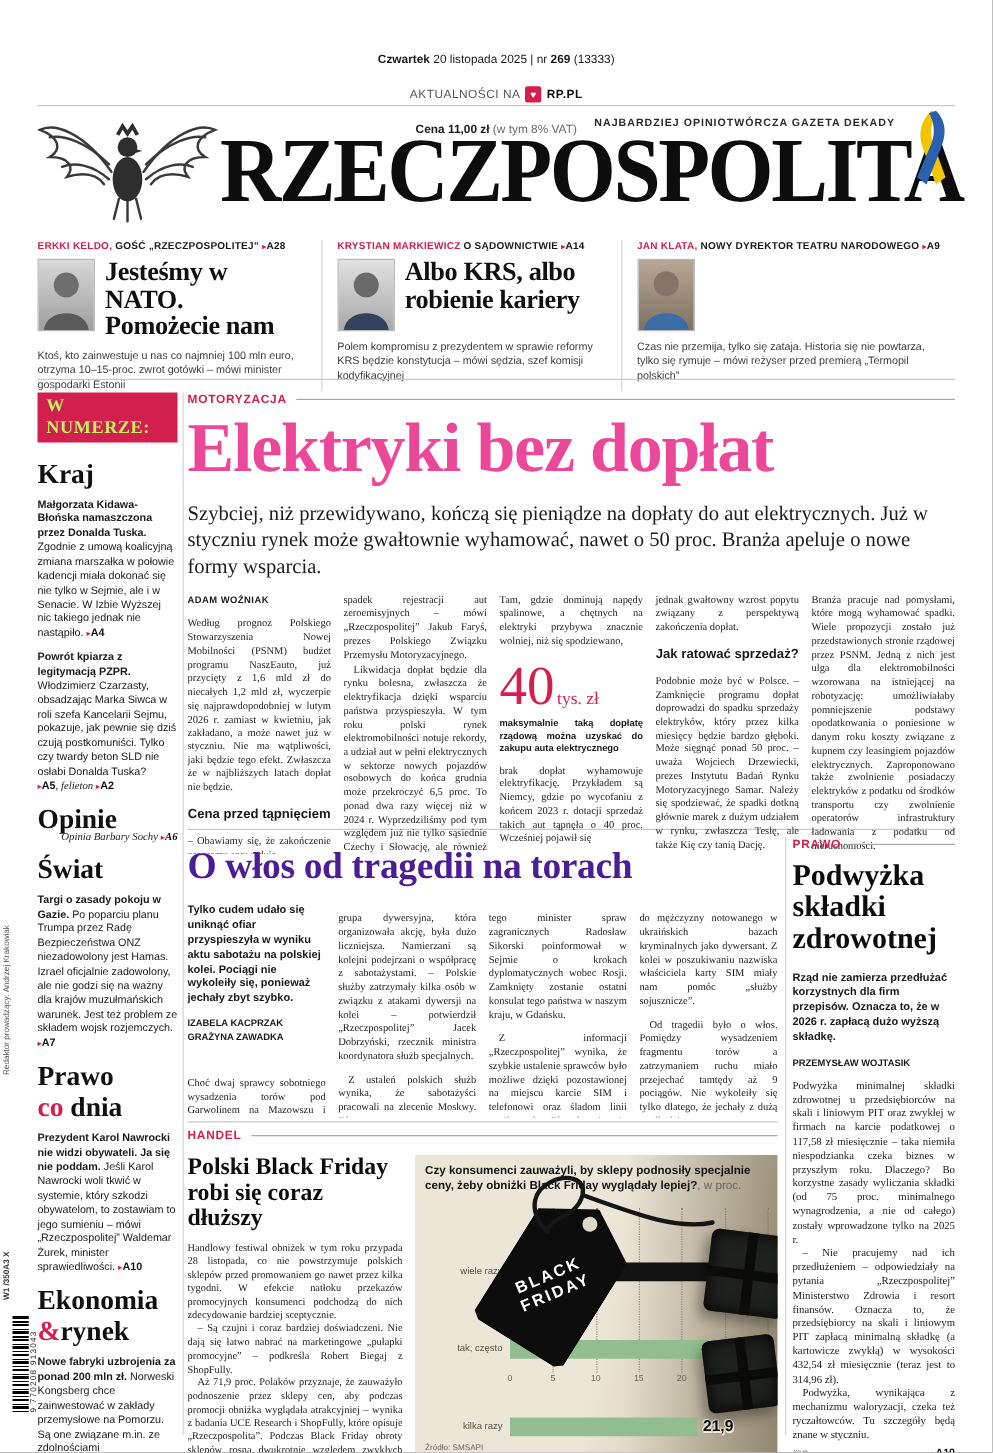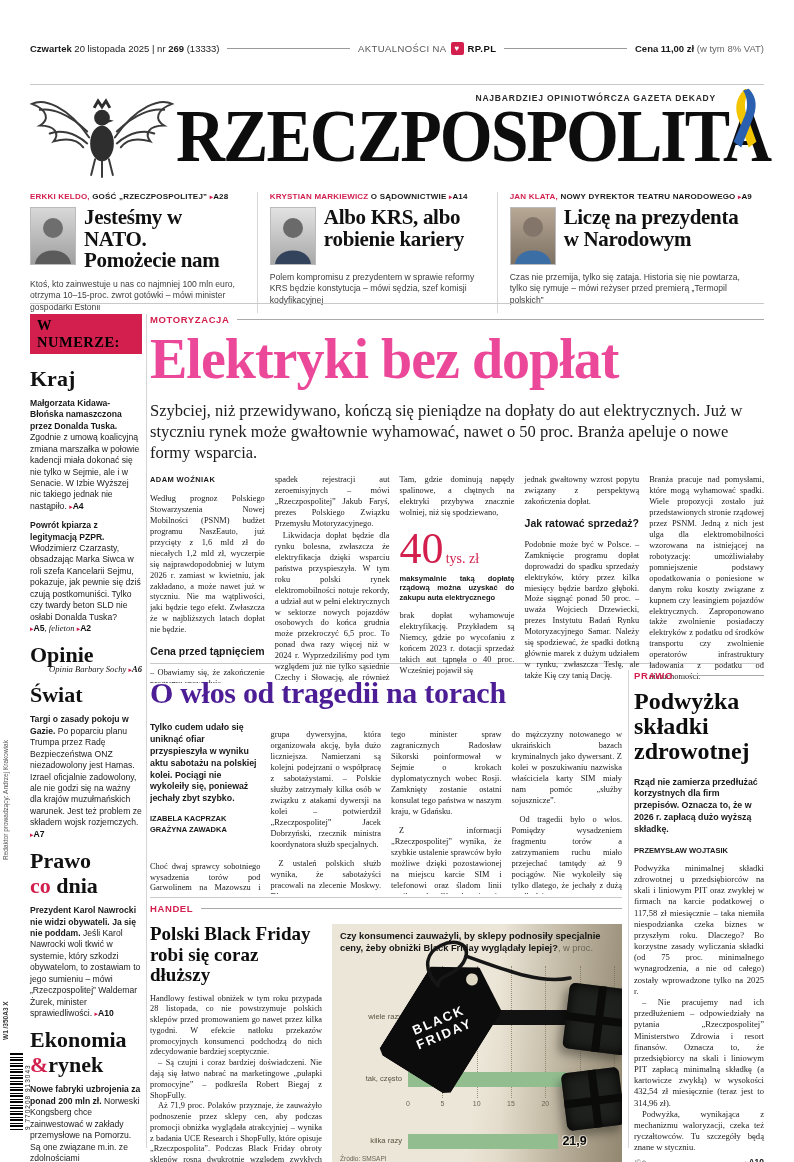--- a/index.html
+++ b/index.html
@@ -2,21 +2,21 @@
 <html><head>
 <meta charset="utf-8">
 <style>
   html,body{margin:0;padding:0;background:#8a8a8a;}
   .page{position:relative;width:794px;height:1162px;margin:0 auto;background:#fff;
         font-family:"Liberation Sans",sans-serif;color:#1a1a1a;overflow:hidden;}
   .serif{font-family:"Liberation Serif","DejaVu Serif",serif;}
   :root{--accent:#d21f4d;--rule:#c9c9c9;}
 
   
-  .topbar{position:absolute;top:42px;left:30px;right:30px;display:flex;align-items:center;gap:8px;font-size:9.5px;}
+  .topbar{position:absolute;top:42px;left:30px;right:30px;display:flex;align-items:center;gap:8px;font-size:9.5px;flex-direction:column;}
   .tb-line{flex:1;height:1px;background:#9a9a9a;}
   .tb-date b,.tb-price b{font-weight:700;}
   .tb-center{display:flex;align-items:center;gap:4px;color:#555;letter-spacing:.4px;}
   .rp-logo{display:inline-flex;align-items:center;justify-content:center;width:13px;height:13px;background:var(--accent);color:#fff;font-size:8px;border-radius:2px;}
   .rp-site{font-weight:800;color:#111;}
   .tb-price span{color:#666;}
   .rule{position:absolute;height:1px;background:var(--rule);}
 
   
   .tagline{position:absolute;top:93px;right:78px;font-size:8.5px;font-weight:700;color:#2b2b2b;letter-spacing:.8px;text-align:right;}
@@ -34,21 +34,21 @@
   .t-row{display:flex;gap:8px;}
   .t-photo{width:44px;height:56px;flex:0 0 44px;border:1px solid #bbb;}
   .t-head{font-size:21px;line-height:1.03;font-weight:600;color:#111;letter-spacing:-.3px;}
   .t-desc{margin-top:7px;font-size:8.6px;line-height:1.32;color:#3d3d3d;}
   .ref{white-space:nowrap;}
   .arr{color:var(--accent);font-style:normal;font-size:.8em;}
   .ref b{font-weight:800;color:#111;}
 
   
   .sidebar{position:absolute;left:30px;top:314px;width:112px;}
-  .sb-head{display:inline-block;background:var(--accent);color:#000000;font-family:"Liberation Serif",serif;font-weight:700;font-size:14.5px;padding:3px 7px;letter-spacing:.5px;margin-bottom:4px;}
+  .sb-head{display:inline-block;background:var(--accent);color:#bef264;font-family:"Liberation Serif",serif;font-weight:700;font-size:14.5px;padding:3px 7px;letter-spacing:.5px;margin-bottom:4px;}
   .sb-title{font-family:"Liberation Serif",serif;font-size:22px;font-weight:600;margin:10px 0 2px;color:#111;line-height:1;}
   .sb-title2{font-family:"Liberation Serif",serif;font-size:22px;font-weight:600;color:#111;line-height:1.05;}
   .sb-title2 .acc{color:var(--accent);}
   .sb-item{font-size:8.6px;line-height:1.33;margin:8px 0;text-align:left;}
   .sb-item b{font-weight:800;}
   .op-ref{font-family:"Liberation Serif",serif;font-style:italic;font-size:8.6px;text-align:right;margin-top:-4px;}
 
   
   .vline{position:absolute;width:1px;background:#d5d5d5;}
 
@@ -215,24 +215,20 @@
     </div>
     <div class="teaser">
       <div class="t-kicker"><span class="name">JAN KLATA,</span><span> NOWY DYREKTOR TEATRU NARODOWEGO</span> <span class="ref"><i class="arr">▸</i><b>A9</b></span></div>
       <div class="t-row">
         <div class="t-photo" style="background:linear-gradient(180deg,#b7a795,#7e7264);">
           <svg viewBox="0 0 44 56" width="44" height="56">
               <circle cx="22" cy="19" r="10" fill="#84756a"></circle>
               <path d="M4 56 C6 38 38 38 40 56 Z" fill="#3a6ea5"></path>
             </svg>
         </div>
-        <div class="t-head serif">
-            <div>Liczę na prezydenta</div>
-            <div>w Narodowym</div>
-          </div>
       </div>
       <div class="t-desc">Czas nie przemija, tylko się zataja. Historia się nie powtarza, tylko się rymuje – mówi reżyser przed premierą „Termopil polskich”</div>
     </div>
   </div>
   <div class="rule" style="top:303px;left:30px;right:30px;"></div>
 
   <div class="vline" style="left:146px;top:314px;height:834px;"></div>
   <div class="vline" style="left:628px;top:670px;height:478px;"></div>
   <div class="rule" style="top:663px;left:150px;right:30px;"></div>
   <div class="rule" style="top:897px;left:150px;width:472px;"></div>

